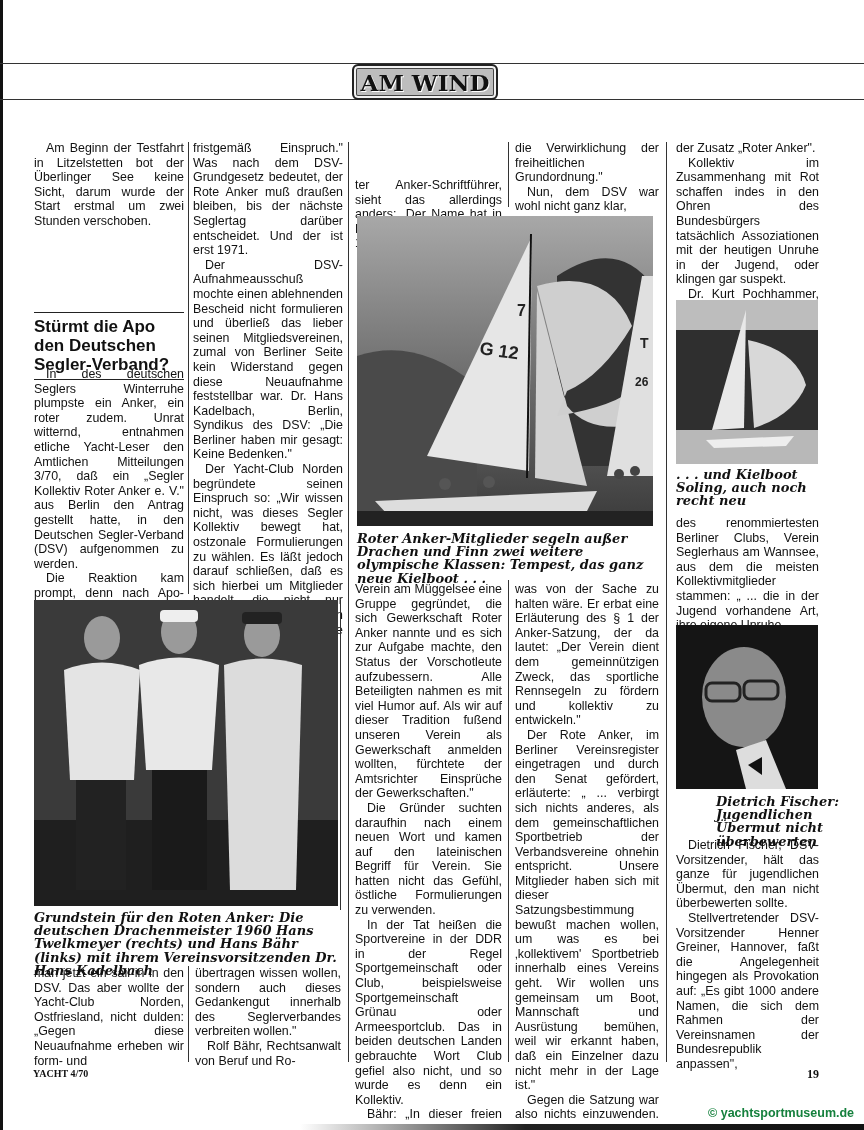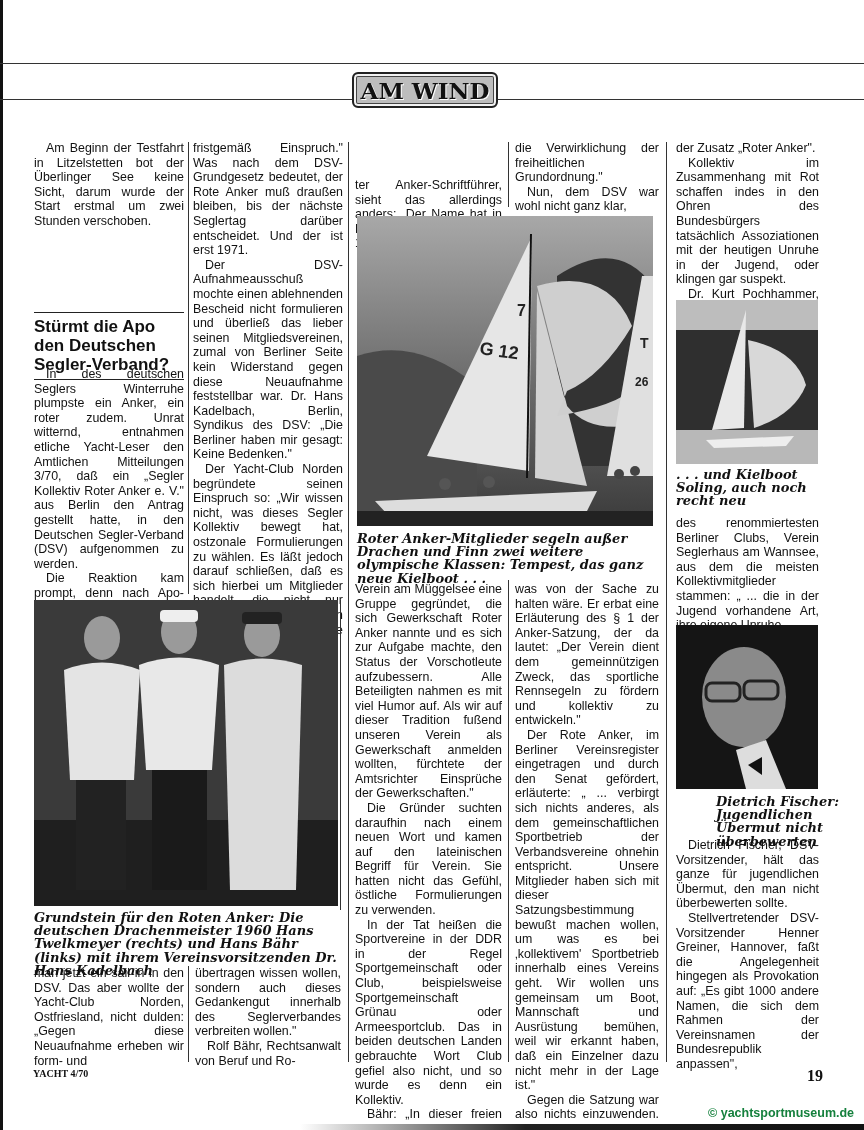--- a/index.html
+++ b/index.html
@@ -1,28 +1,28 @@
 <!DOCTYPE html>
 <html><head>
 <meta charset="utf-8">
 <style>
   html, body { margin:0; padding:0; }
   body { width:864px; height:1130px; background:#fff; position:relative; overflow:hidden; font-family:"Liberation Sans", sans-serif; color:#111; }
   .rule { position:absolute; left:0; width:864px; height:1px; background:#333; }
-  .header-badge { position:absolute; left:352px; top:64px; width:142px; height:32px; border:2px solid #222; border-radius:6px; background:#bdbdbd; box-shadow: inset 0 0 0 2px #f2f2f2, inset 0 0 0 3px #444; display:flex; align-items:center; justify-content:center;margin-top:8px; }
+  .header-badge { position:absolute; left:352px; top:64px; width:142px; height:32px; border:2px solid #222; border-radius:6px; background:#bdbdbd; box-shadow: inset 0 0 0 2px #f2f2f2, inset 0 0 0 3px #444; display:flex; align-items:center; justify-content:center; }
   .header-badge span { font-family:"DejaVu Serif", serif; font-weight:bold; font-size:23px; letter-spacing:0px; color:#111; text-shadow: 1px 1px 0 #fff; }
   .col { position:absolute; font-size:12.4px; line-height:14.6px; text-align:justify; }
   .col p { margin:0; text-indent:12px; }
   .col p.first { text-indent:0; }
   .vline { position:absolute; width:1px; background:#333; }
   .headline { position:absolute; left:34px; width:150px; font-weight:bold; font-size:17px; line-height:19px; border-top:1.5px solid #222; border-bottom:1.5px solid #222; padding:4px 0 5px 0;margin-top:12px; }
   .caption { position:absolute; font-family:"DejaVu Serif", serif; font-style:italic; font-weight:bold; font-size:13px; line-height:13.2px; color:#111; }
   .photo { position:absolute; overflow:hidden; }
   .footer-left { position:absolute; left:33px; top:1068px; font-family:"Liberation Serif", serif; font-size:10px; font-weight:bold; }
-  .footer-right { position:absolute; left:807px; top:1067px; font-family:"Liberation Serif", serif; font-size:16px; font-weight:bold; }
+  .footer-right { position:absolute; left:807px; top:1067px; font-family:"Liberation Serif", serif; font-size:12px; font-weight:bold; }
   .watermark { position:absolute; left:708px; top:1106px; font-size:12.5px; color:#15803d; font-weight:bold; }
   .leftbar { position:absolute; left:0; top:0; width:3px; height:1130px; background:#111; }
   .bottombar { position:absolute; left:300px; top:1124px; width:564px; height:6px; background:linear-gradient(to right,#fff,#222 40%,#111); }
 </style>
 </head>
 <body>
 
 <div class="leftbar"></div>
 
 <div class="rule" style="top:63px;"></div>

